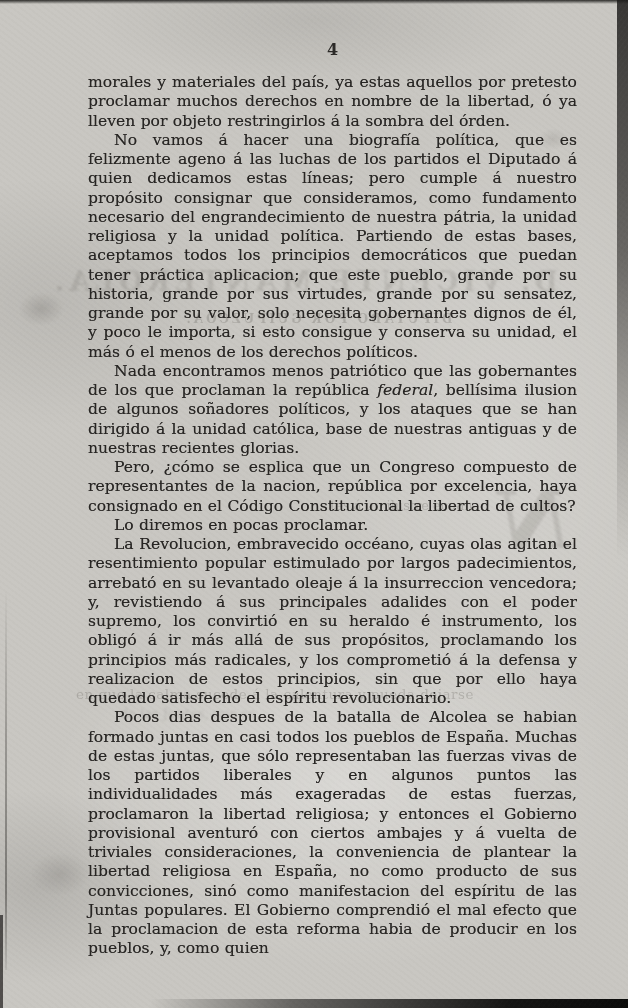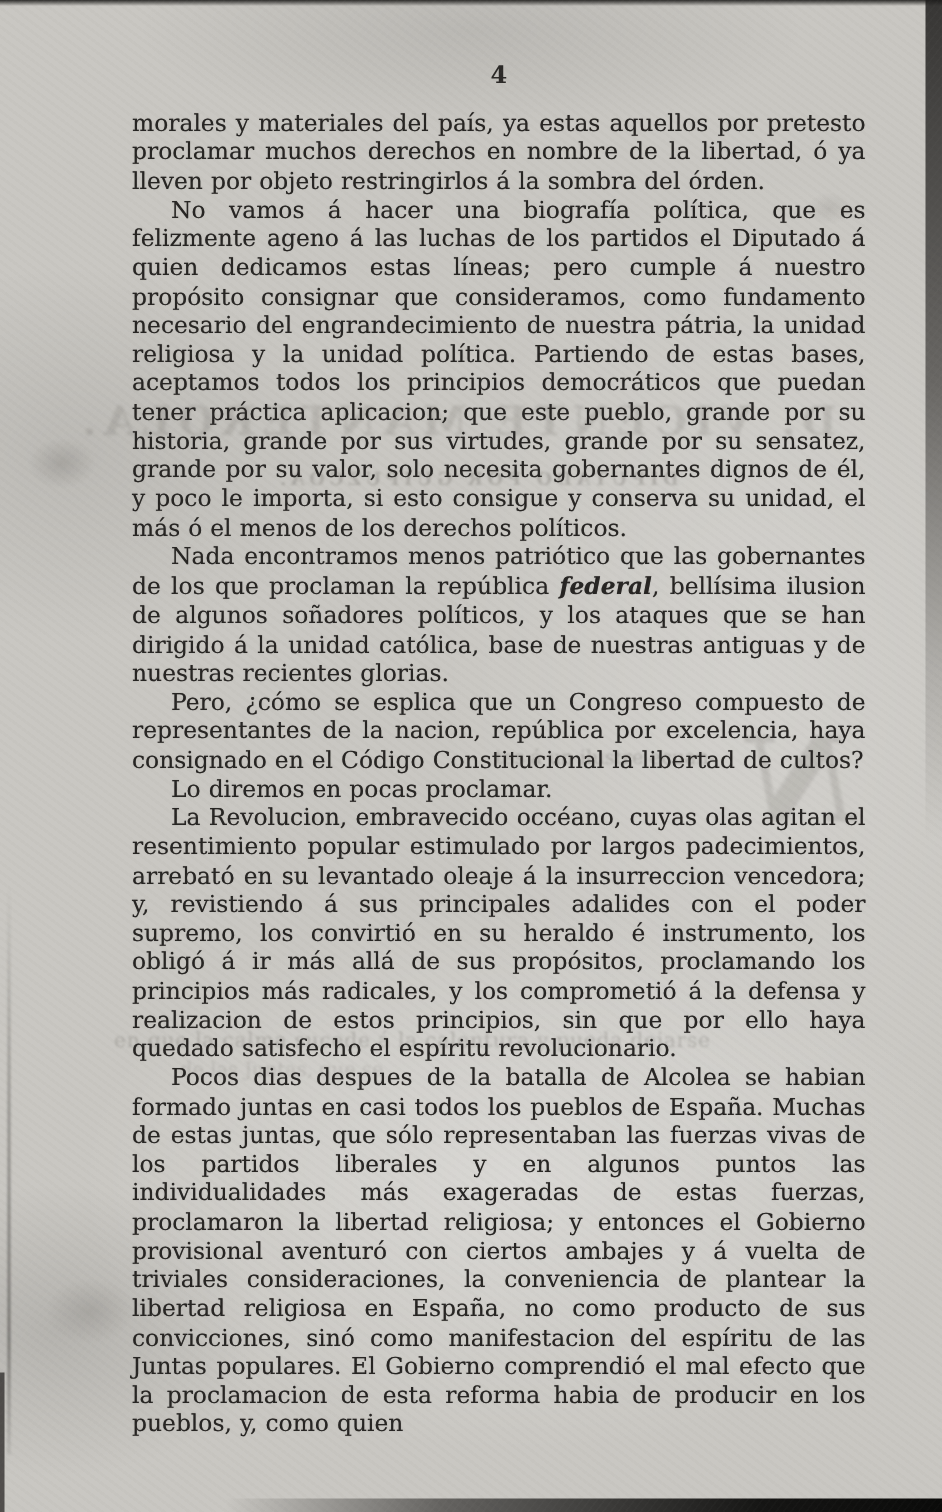--- a/index.html
+++ b/index.html
@@ -42,21 +42,21 @@
   }
   .text{
     position:absolute;left:88px;top:73px;width:489px;
     font-size:15.6px;line-height:19.25px;color:#272523;
     text-align:justify;
     text-shadow:0 0 0.5px rgba(39,37,35,0.55);
     word-spacing:0.4px;
   }
   .text p{margin:0;padding:0;}
   .text p.indent{text-indent:26px;}
-  .it{font-style:italic;font-weight:bold;}
+  .it{font-style:italic;}
   
   .bleed{position:absolute;color:#5f5c56;pointer-events:none;white-space:nowrap;text-align:right;}
   .bleed.mir{transform:scaleX(-1);}
   .bleed-title{
     left:78px;top:266px;width:480px;text-align:center;
     font-size:27px;font-weight:bold;letter-spacing:5px;
     opacity:0.17;filter:blur(1.1px);
   }
   .bleed-subtitle{
     left:128px;top:312px;width:380px;text-align:center;

